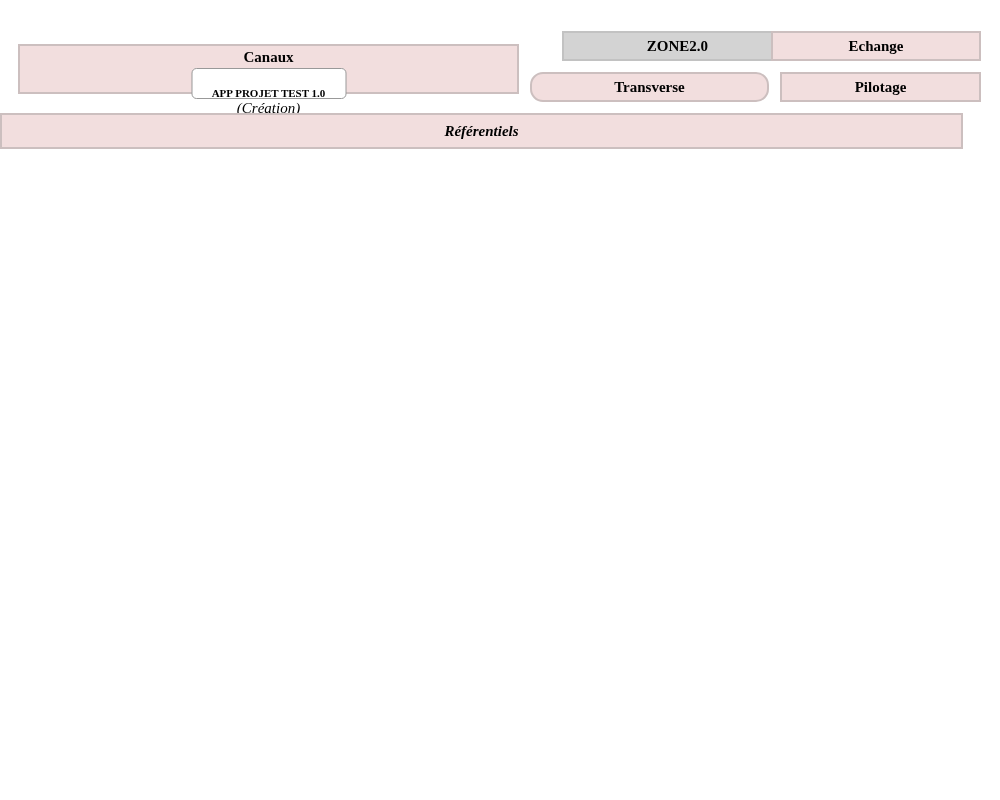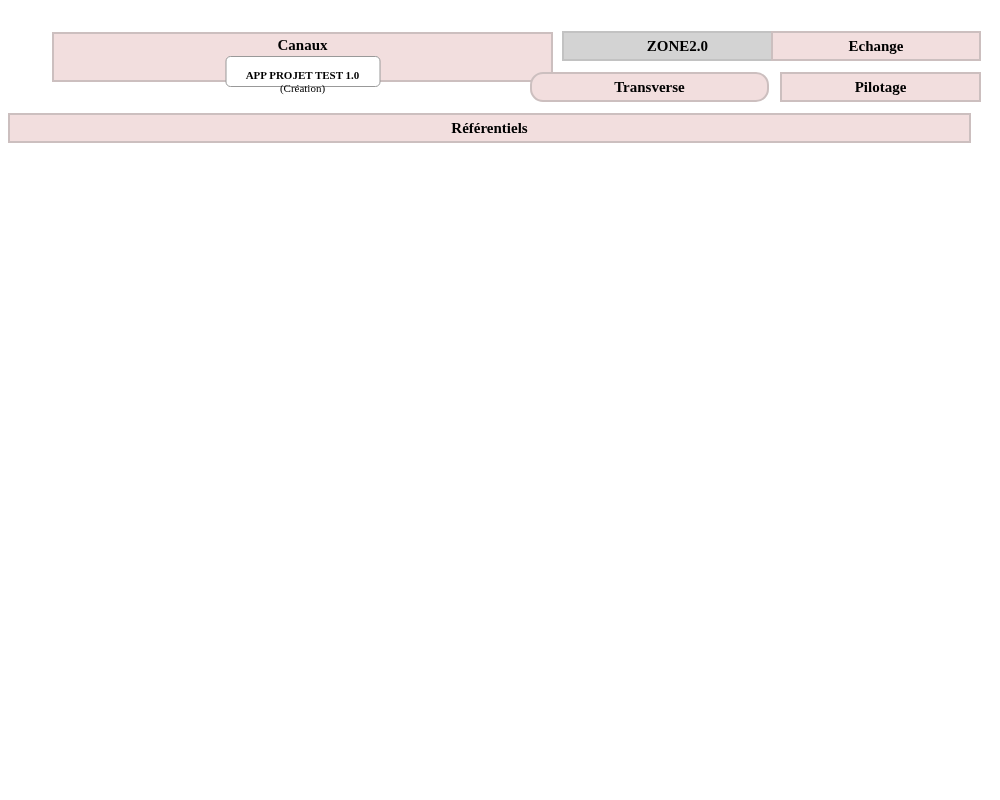--- a/index.html
+++ b/index.html
@@ -29,55 +29,55 @@
     justify-content: center;
     font-weight: bold;
     font-size: 15px;
     cursor: default;
   }
   .zone-gray {
     background: #d3d3d3;
     border-color: #c2c2c2;
   }
   #zone-canaux {
-    left: 18px; top: 32px; width: 501px; height: 50px;
+    left: 18px; top: 44px; width: 501px; height: 50px;
     align-items: flex-start;
-    margin-left: 34px;
   }
   #zone-canaux .zone-label { padding-top: 3px; }
   #zone-zone20      { left: 530px; top: 31px;  width: 231px; height: 30px; margin-left: 32px; }
   #zone-echange     { left: 771px; top: 31px;  width: 210px; height: 30px; }
   #zone-transverse  { left: 530px; top: 72px;  width: 239px; height: 30px; border-radius: 13px; }
   #zone-pilotage    { left: 780px; top: 72px;  width: 201px; height: 30px; }
-  #zone-referentiels{ left: 8px;  top: 113px; width: 963px; height: 30px; }
+  #zone-referentiels{ left: 0;  top: 113px; width: 963px; height: 36px; font-style: italic; }
   #zone-support     { left: 18px;  top: 156px; width: 501px; height: 30px; }
   .app-node {
     position: absolute;
     left: 50%;
     top: 22px;
     transform: translateX(-50%);
     box-sizing: border-box;
     width: 155px;
     height: 31px;
     background: #ffffff;
     border: 1px solid #999999;
     border-radius: 5px;
     text-align: center;
-    padding-top: 12px;
+    padding-top: 18px;
     line-height: 1.15;
   }
   .app-node .app-name {
     font-weight: bold;
     font-size: 11px;
     display: block;
   }
   .app-node .app-status {
     font-weight: normal;
-    font-size: 11px;
+    font-size: 15px;
     display: block;
+    font-style: italic;
   }
 </style>
 </head>
 <body>
 
 <div class="canvas">
 
   <div class="zone" id="zone-canaux">
     <span class="zone-label">Canaux</span>
     <div class="app-node">

